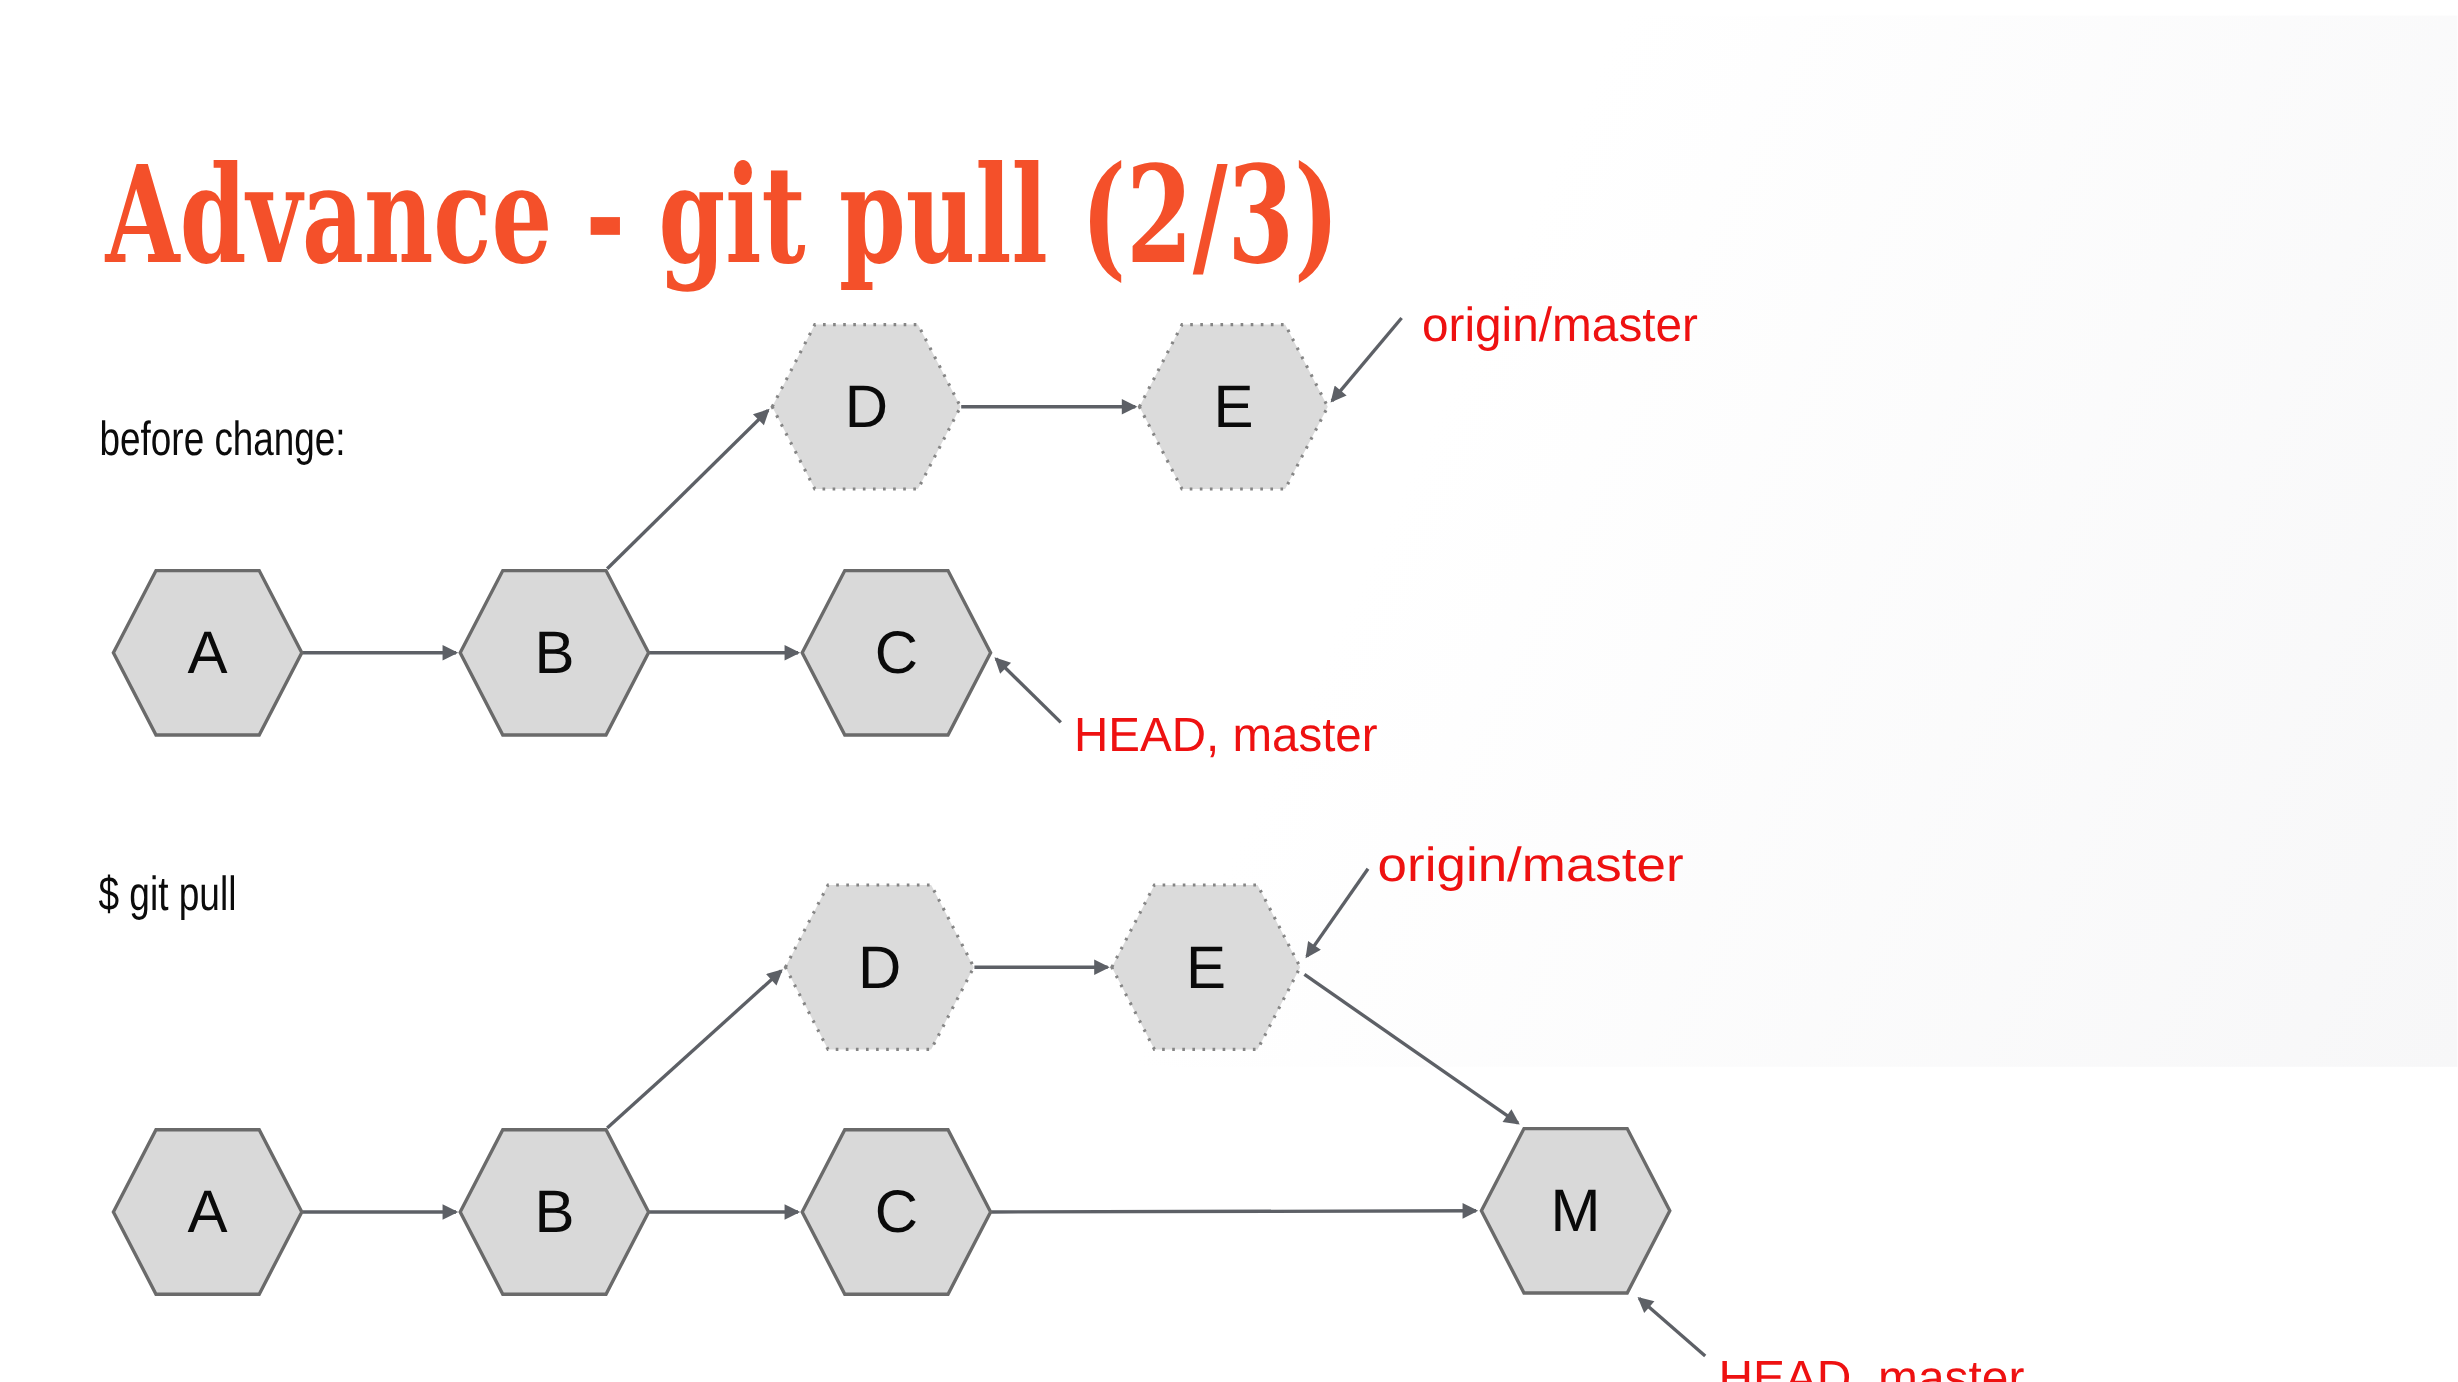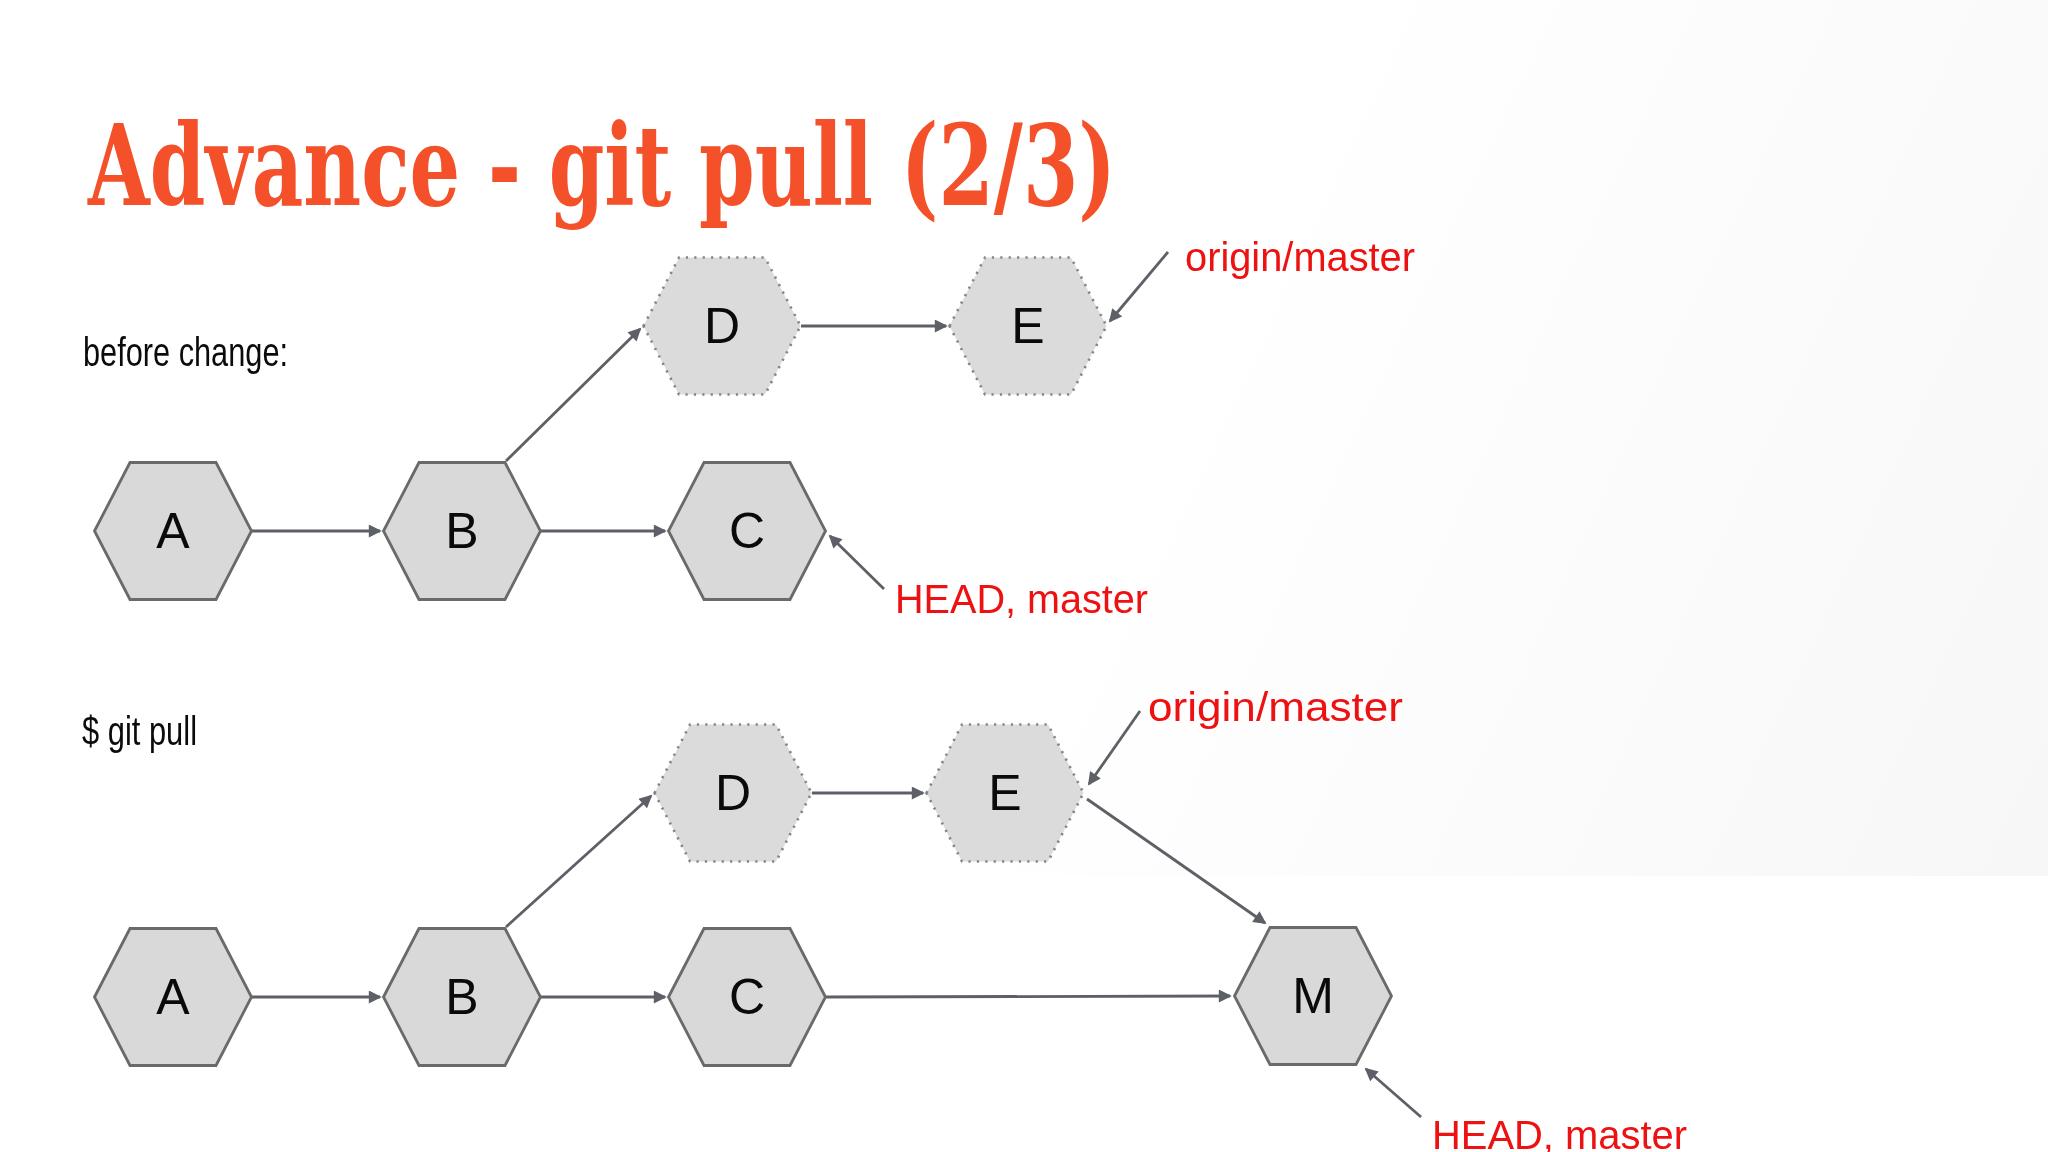--- a/index.html
+++ b/index.html
@@ -14,20 +14,21 @@
   html,body{width:100%;height:100%;}
   body{
     background:#ffffff;
     font-family:"Liberation Sans", sans-serif;
     overflow:hidden;
   }
   .slide{
     position:relative;
     width:2048px;height:876px;
     background:linear-gradient(115deg,#ffffff 0%,#ffffff 55%,#f7f7f8 100%);
+    margin-top:13px;
   }
   svg{display:block;width:2048px;height:1152px;}
 
   .hex-solid{
     fill:var(--c-node_fill);
     stroke:var(--c-node_border);
     stroke-width:2.8;
   }
   .hex-dotted{
     fill:#dbdbdb;

